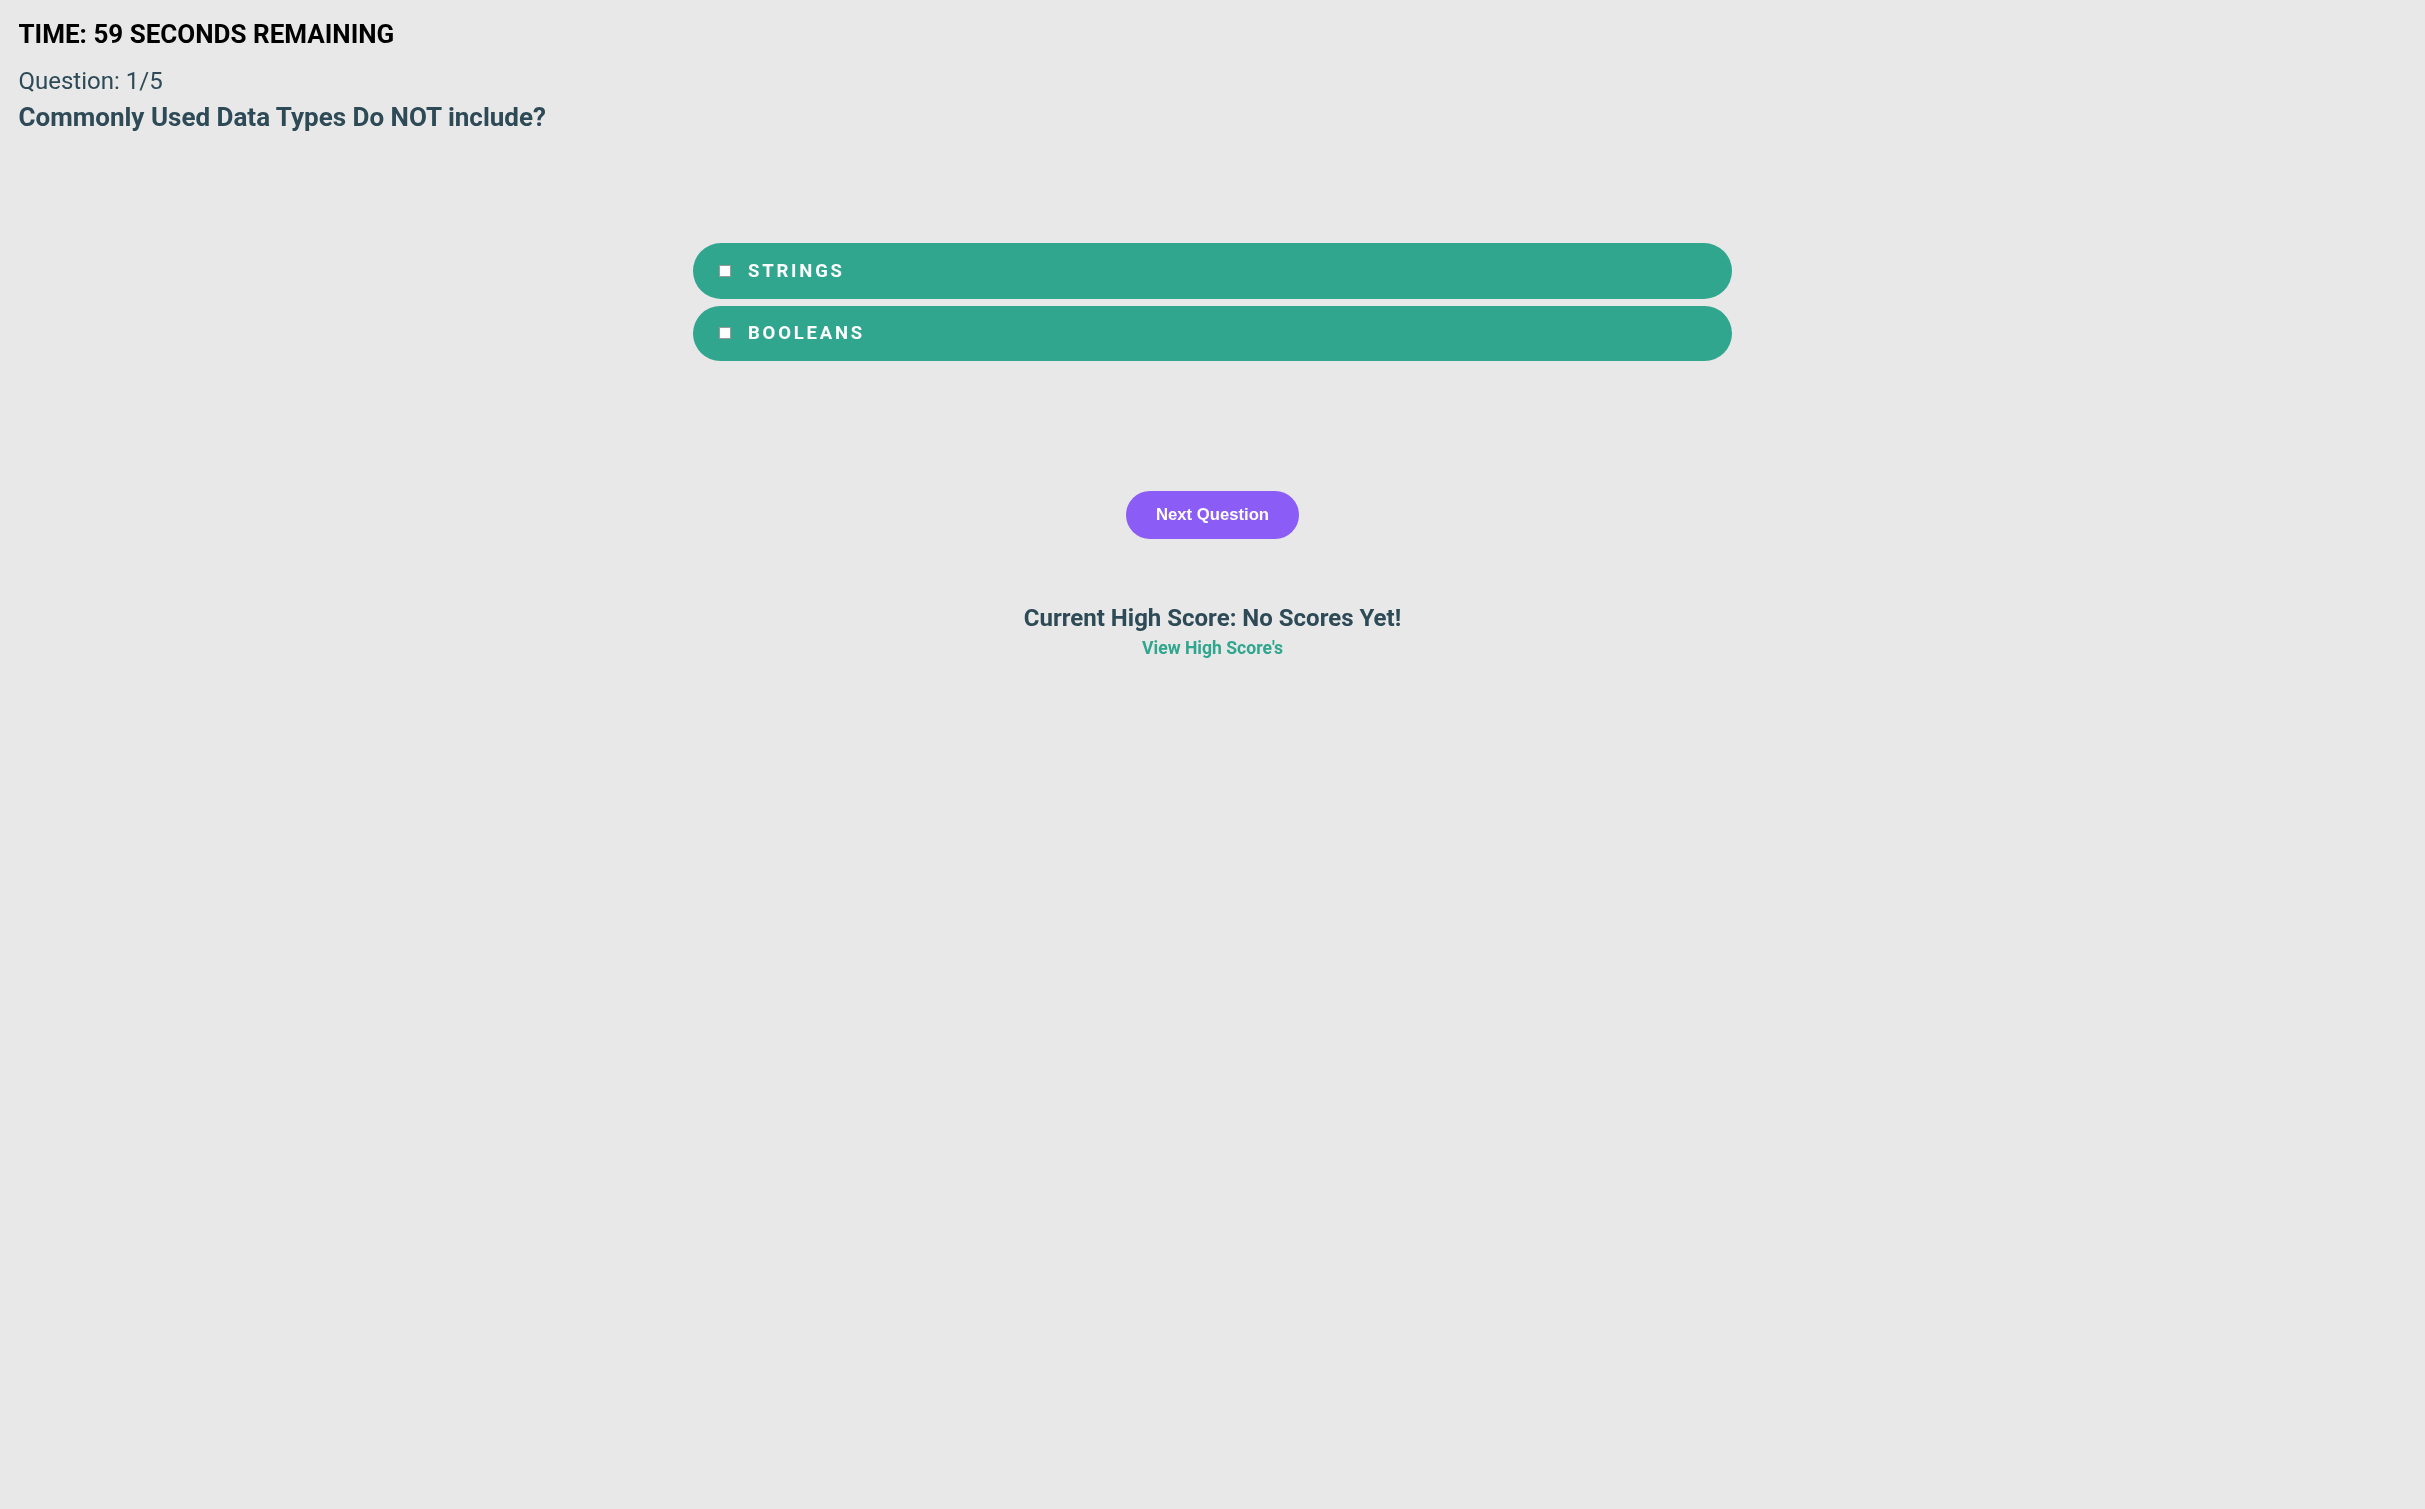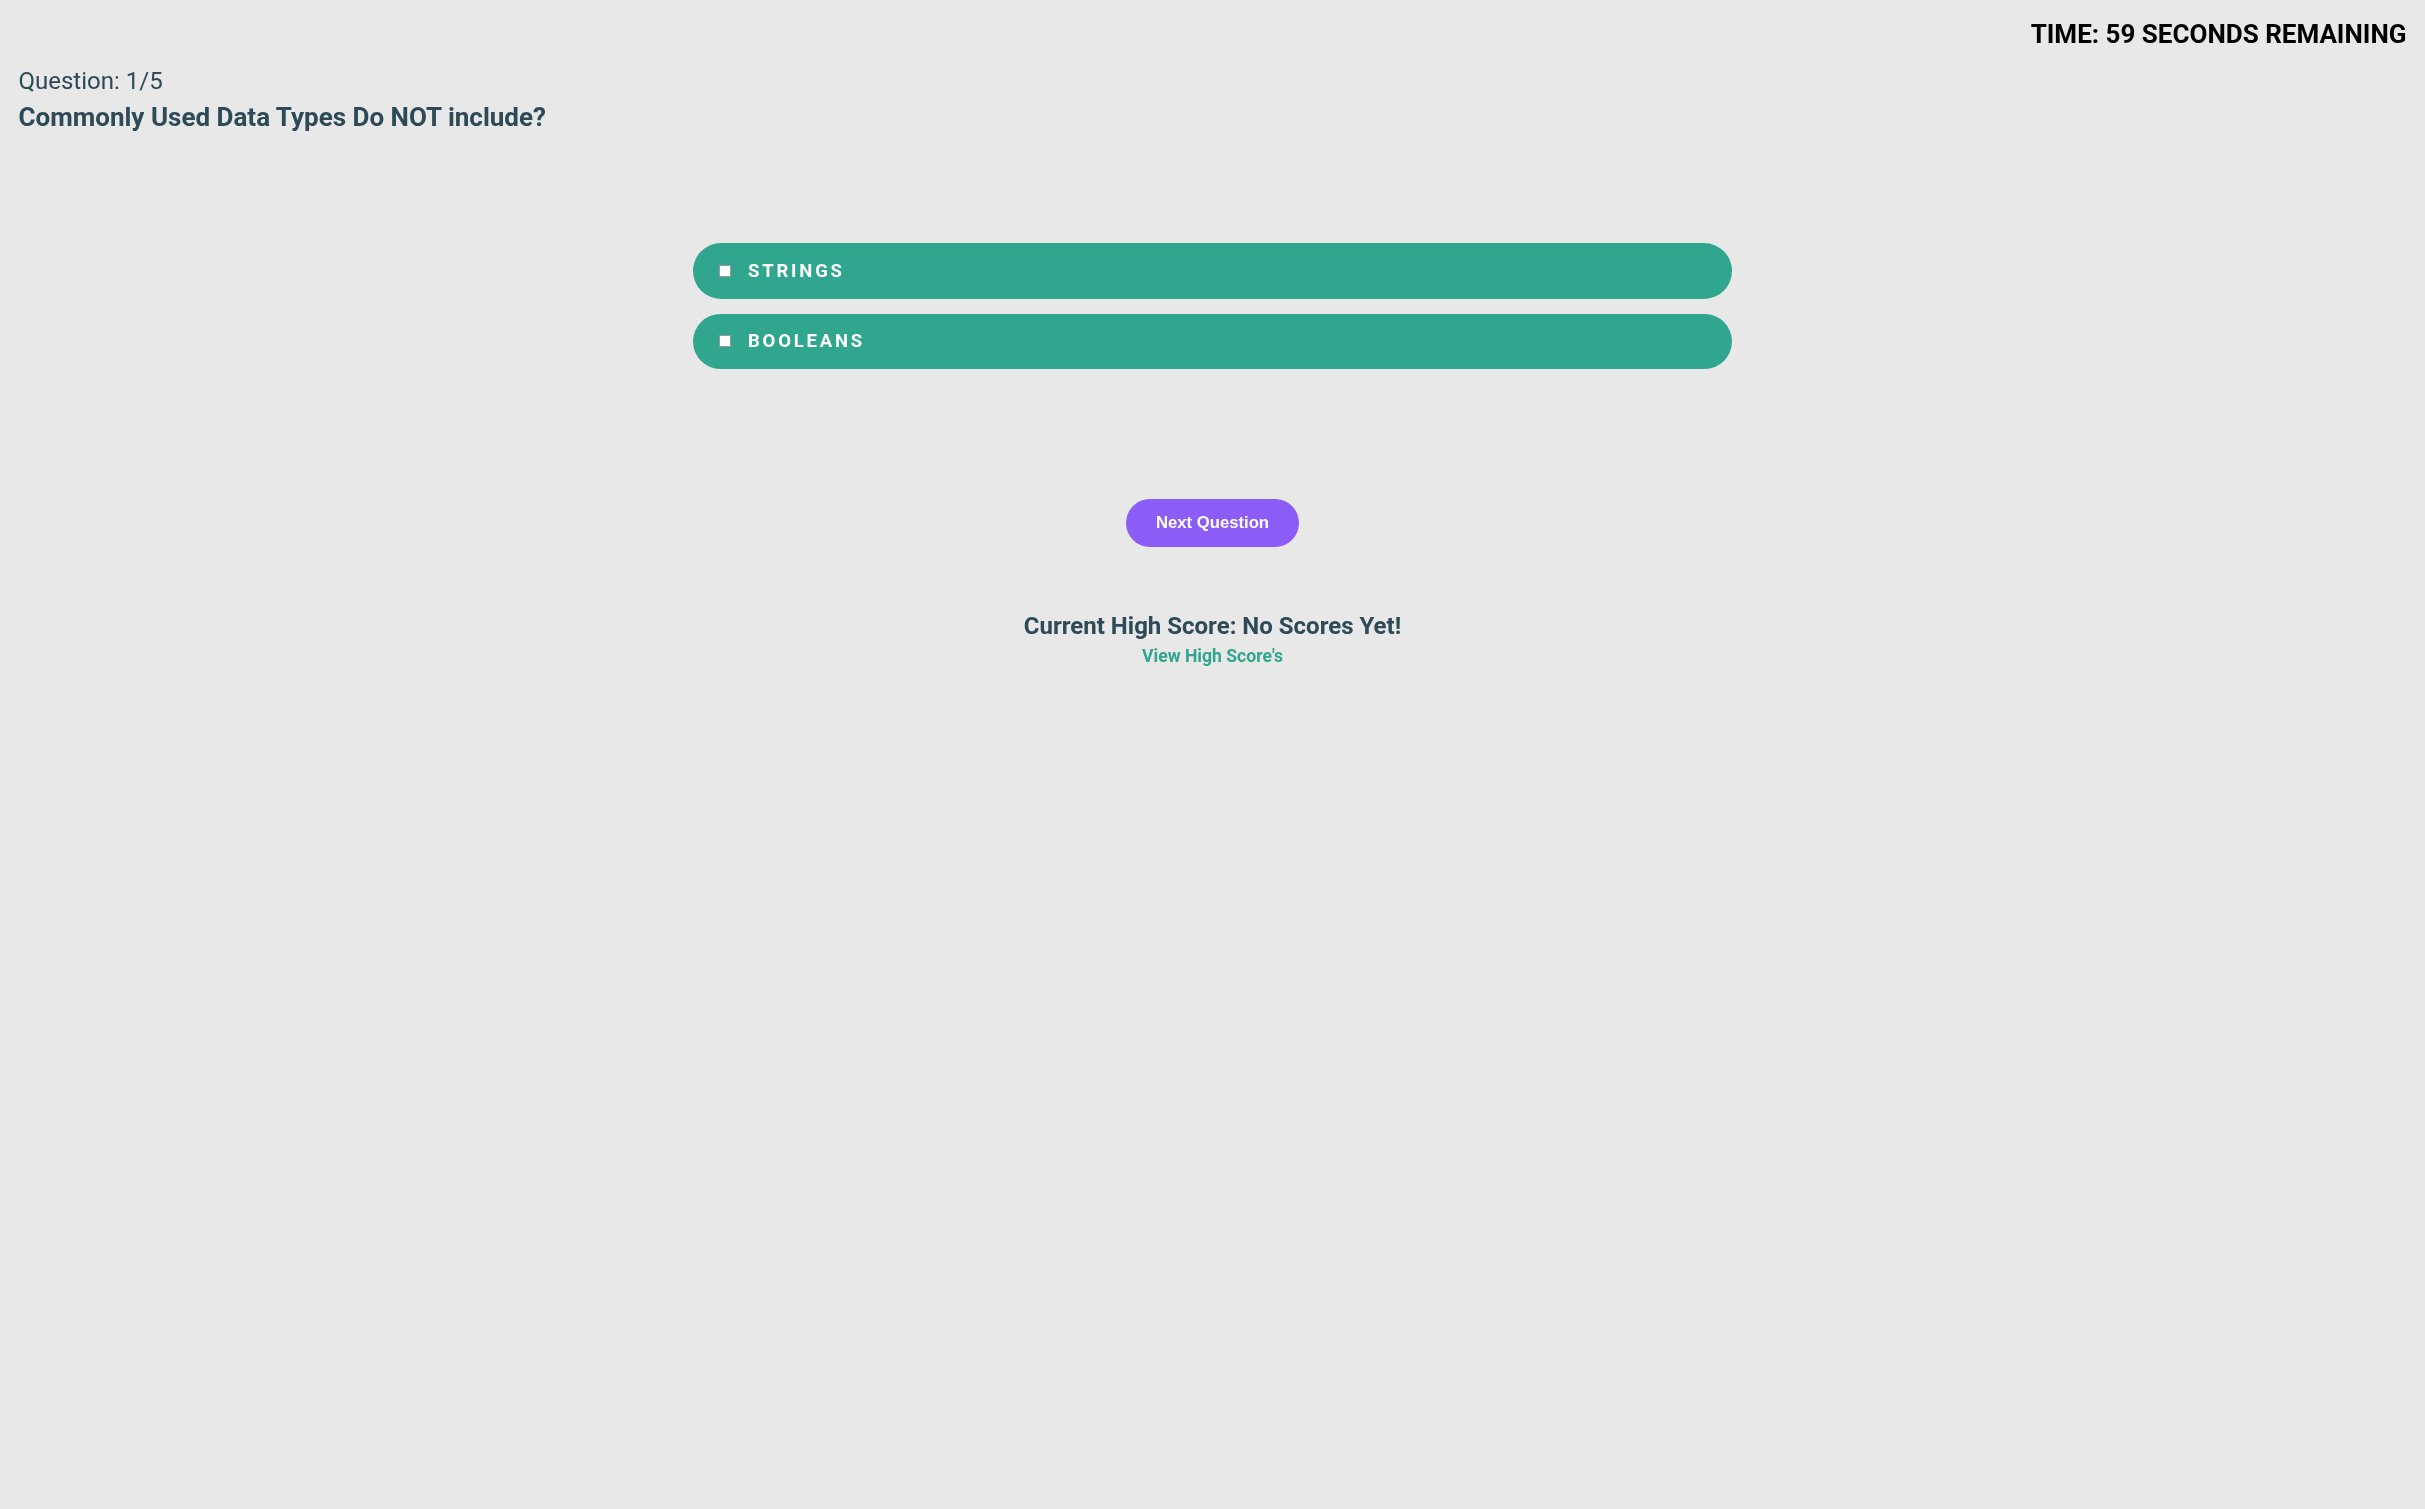--- a/index.html
+++ b/index.html
@@ -7,21 +7,20 @@
       margin: 0;
       padding: 0;
     }
     body {
       font-family: -apple-system, BlinkMacSystemFont, "Segoe UI", Roboto, "Helvetica Neue", Arial, sans-serif;
       background-color: #e8e8e8;
       min-height: 100vh;
       padding: 18.5px;
     }
     .timer {
-      text-align: right;
       font-size: 26px;
       font-weight: 700;
       color: #000;
       margin-bottom: 18.5px;
     }
     .question-header {
       text-align: left;
       margin-bottom: 111px;
     }
     .question-number {
@@ -37,21 +36,21 @@
     }
     .answers-container {
       max-width: 1057px;
       margin: 0 auto 130px auto;
       padding: 0 9.3px;
     }
     .answer-option {
       background-color: #2fa68d;
       border-radius: 926px;
       padding: 16.7px 26px;
-      margin-bottom: 15px;
+      margin-bottom: 7px;
       display: flex;
       align-items: center;
       cursor: pointer;
     }
     .answer-checkbox {
       width: 12px;
       height: 12px;
       appearance: none;
       background-color: #fff;
       border: 0.9px solid #999;

